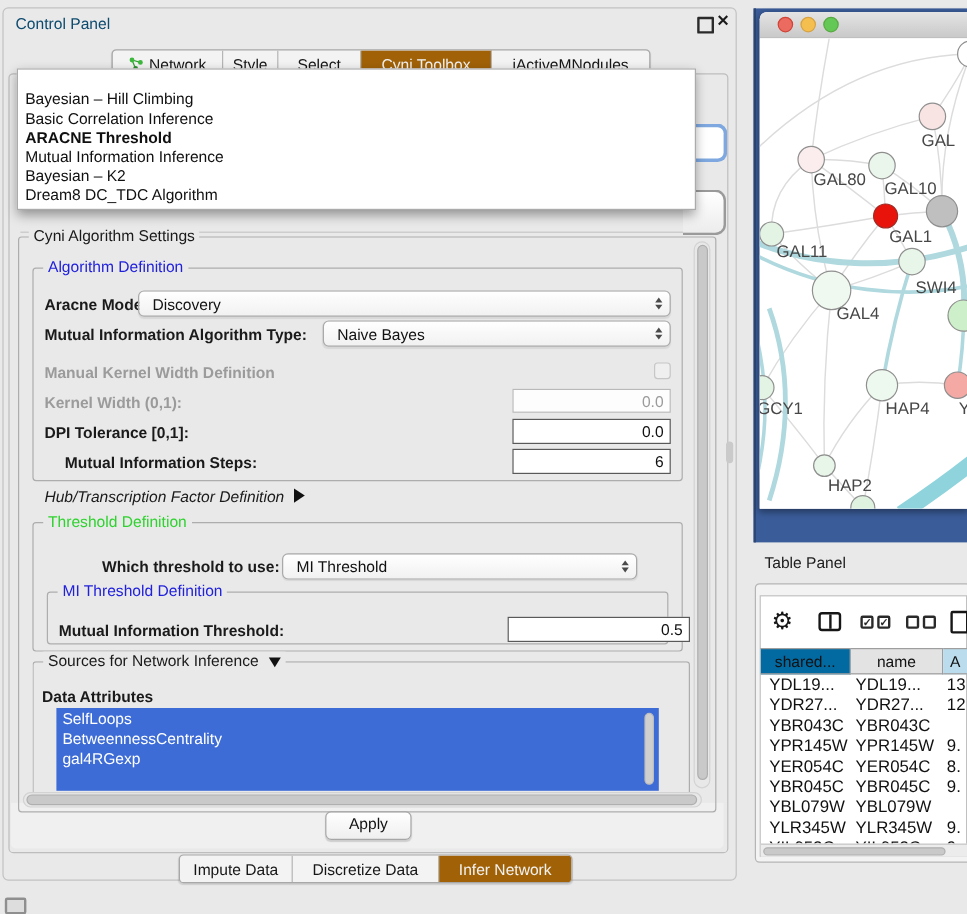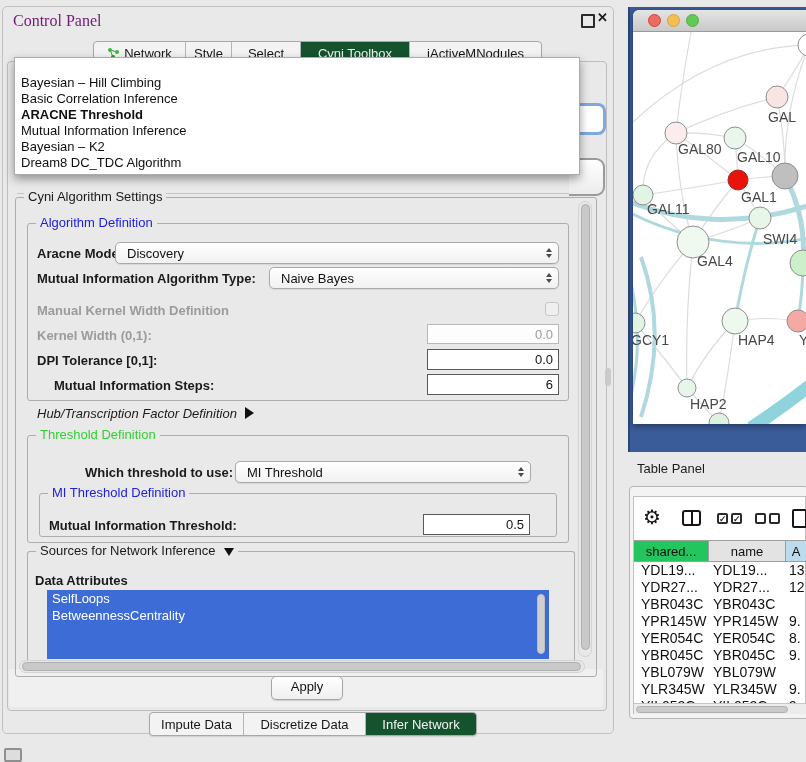--- a/index.html
+++ b/index.html
@@ -1,28 +1,28 @@
 <!DOCTYPE html>
 <html><head>
 <meta charset="utf-8">
 <style>
   html,body{margin:0;padding:0;}
   body{width:806px;height:762px;background:#E9E9E9;font-family:"Liberation Sans",sans-serif;overflow:hidden;position:relative;}
   #screen{position:absolute;left:0;top:0;width:806px;height:762px;}
   .abs{position:absolute;}
   
   #control-panel{left:2px;top:6px;width:610px;height:726px;background:#E9E9E9;border:1px solid #C2C2C2;border-radius:5px;}
-  #cp-title{left:10px;top:5px;font-size:16px;color:#701a75;font-family:Liberation Serif, serif;}
+  #cp-title{left:10px;top:5px;font-size:13px;color:#0c4a6e;}
   .win-float{left:578px;top:7px;width:10px;height:10px;border:2px solid #2a2a2a;border-radius:1px;}
   .win-close{left:594px;top:3px;font-size:13px;font-weight:bold;color:#1a1a1a;}
   
   .tabbar{display:flex;border:1px solid #A8A8A8;border-radius:4px;background:#F3F3F3;height:22px;overflow:hidden;box-shadow:0 1px 1px rgba(0,0,0,.12);}
   .tab{display:flex;align-items:center;justify-content:center;font-size:13px;color:#161616;border-right:1px solid #B5B5B5;box-sizing:border-box;height:100%;}
   .tab:last-child{border-right:none;}
-  .tab.sel{background:#14532d;color:#F2F2F2;}
+  .tab.sel{background:#a16207;color:#F2F2F2;}
   #top-tabs{left:90px;top:34px;}
   #bottom-tabs{left:146px;top:705px;}
   
   #cp-frame{left:4px;top:54px;width:598px;height:648px;border:1px solid #BDBDBD;border-radius:4px;background:#E9E9E9;}
   #apply-strip{left:6px;top:662px;width:594px;height:38px;background:#F0F0F0;border-radius:0 0 4px 4px;}
   
   .ghost-line{background:#C6C6C6;}
   #ghost-combo{left:570px;top:96px;width:30px;height:26px;background:#fff;border:3px solid #7EA8DF;border-left:none;border-radius:0 8px 8px 0;}
   #ghost-btn{left:566px;top:151px;width:34px;height:34px;background:linear-gradient(#fff,#ececec);border:2px solid #9A9A9A;border-left:none;border-radius:0 9px 9px 0;}
   
@@ -170,29 +170,30 @@
       <span class="val">MI Threshold</span>
       <span class="arr">
           <i class="up"></i>
           <i class="dn"></i>
         </span>
     </div>
     <div class="abs group" style="left:36px;top:486px;width:516px;height:42px;">
       <span class="legend blue">MI Threshold Definition</span>
     </div>
     <div class="abs lbl" style="left:46px;top:511px;">Mutual Information Threshold:</div>
-    <div class="abs field" style="left:420px;top:507px;width:107px;height:21px;">0.5</div>
+    <div class="abs field" style="left:420px;top:507px;width:152px;height:21px;">0.5</div>
 
     <div class="abs group" style="left:24px;top:544px;width:546px;height:108px;border-bottom:none;border-radius:3px 3px 0 0;">
       <span class="legend"><span>Sources for Network Inference</span><span class="tri-down" style="border-left-width:5px;border-right-width:5px;border-top-width:8px;"></span></span>
     </div>
     <div class="abs lbl" style="left:32px;top:566px;">Data Attributes</div>
     <div class="abs" id="attr-list" style="left: 44px; top: 583px; width: 502px; height: 69px; background: rgb(61, 108, 214);">
         <div class="attr-item">SelfLoops</div>
         <div class="attr-item">BetweennessCentrality</div>
+        <div class="attr-item">gal4RGexp</div>
       </div>
     <div class="abs sb-thumb" style="left:534px;top:587px;width:8px;height:60px;background:#CFCFCF;border-color:#BDBDBD;"></div>
 
     <div class="abs sb-track" style="left:16px;top:653px;width:566px;height:13px;">
       <div class="abs sb-thumb" style="left:2px;top:1px;width:559px;height:9px;"></div>
     </div>
 
     <div class="abs push-btn" style="left:268px;top:669px;width:70px;height:22px;">Apply</div>
 
     <div class="abs tabbar" id="bottom-tabs">
@@ -297,21 +298,21 @@
     <div class="abs icon-cols" style="left:48px;top:13px;">
         <i></i>
       </div>
     <div class="abs cb-ico" style="left:83px;top:16px;">✓</div>
     <div class="abs cb-ico" style="left:97px;top:16px;">✓</div>
     <div class="abs cb-ico" style="left:121px;top:16px;"></div>
     <div class="abs cb-ico" style="left:135px;top:16px;"></div>
     <div class="abs icon-doc" style="left:158px;top:12px;"></div>
 
     <div class="abs" id="tbl-header" style="left:0;top:43px;width:173px;height:22px;">
-        <div class="th-cell" style="left: 0px; width: 75px; background: #22c55e;">shared...</div>
+        <div class="th-cell" style="left: 0px; width: 75px; background: #0369a1;">shared...</div>
         <div class="th-cell" style="left: 75px; width: 77px; background: rgb(227, 227, 227);">name</div>
         <div class="th-cell" style="left: 152px; width: 21px; background: rgb(186, 220, 236);">A</div>
       </div>
 
     <div class="abs" id="tbl-rows" style="left:0;top:65px;width:173px;height:141px;overflow:hidden;">
         <div class="tr-row" style="top: 0px;">
           <span style="left: 7px;">YDL19...</span>
           <span style="left: 79px;">YDL19...</span>
           <span style="left: 155px;">13</span>
         </div>

